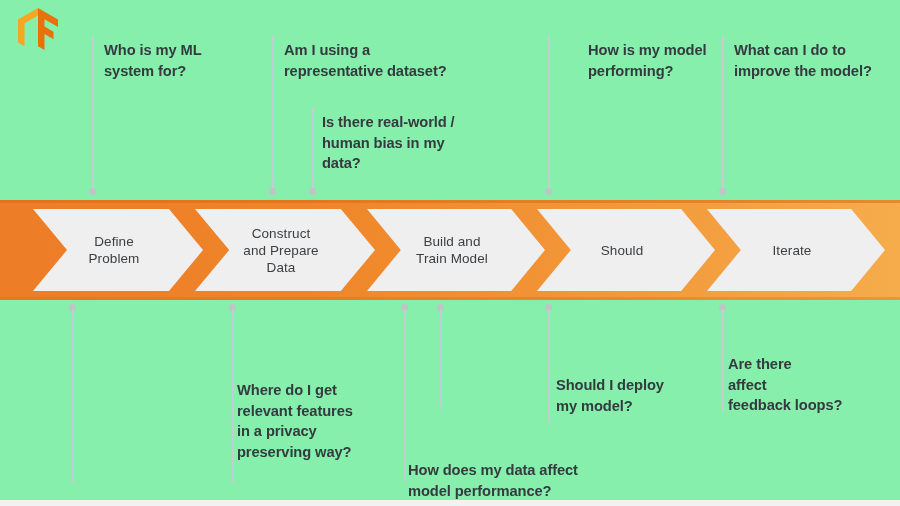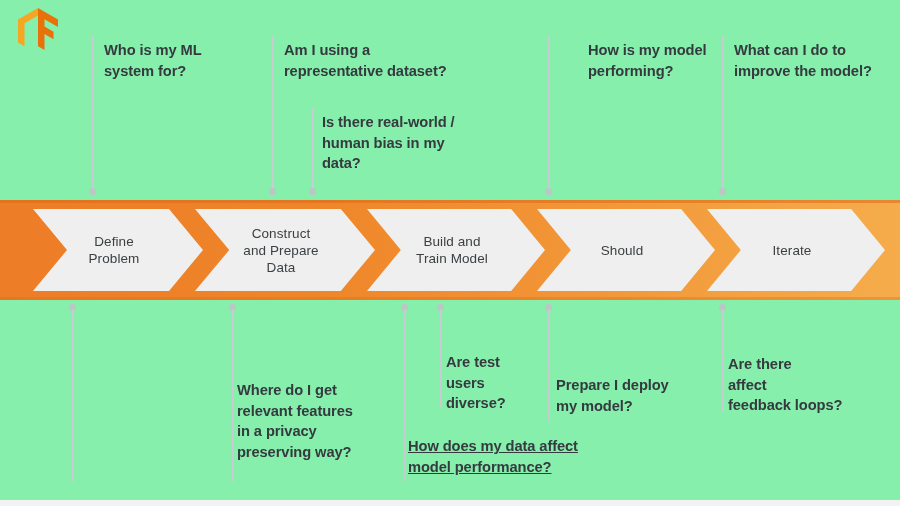--- a/index.html
+++ b/index.html
@@ -199,26 +199,23 @@
   <div class="connector-dot" style="left:545px; top:304px;"></div>
   <div class="connector" style="left:548px; top:310px; height:112px;"></div>
 
   <div class="connector-dot" style="left:719px; top:304px;"></div>
   <div class="connector" style="left:722px; top:310px; height:102px;"></div>
 
   <div class="question" style="left:237px; top:380px; width:160px;">Where do I get
 relevant features
 in a privacy
 preserving way?</div>
-  <div class="question" style="left:446px; top:352px; width:95px;">Are test
-users
-diverse?</div>
-  <div class="question" style="left:408px; top:436px; width:230px;text-decoration:underline;">How does my data affect
+  <div class="question" style="left:408px; top:460px; width:230px;">How does my data affect
 model performance?</div>
-  <div class="question" style="left:556px; top:375px; width:165px;">Prepare I deploy
+  <div class="question" style="left:556px; top:375px; width:165px;">Should I deploy
 my model?</div>
   <div class="question" style="left:728px; top:354px; width:165px;">Are there
 affect
 feedback loops?</div>
 
   <div id="bottom-strip"></div>
 
 </div>
 
 </body></html>

